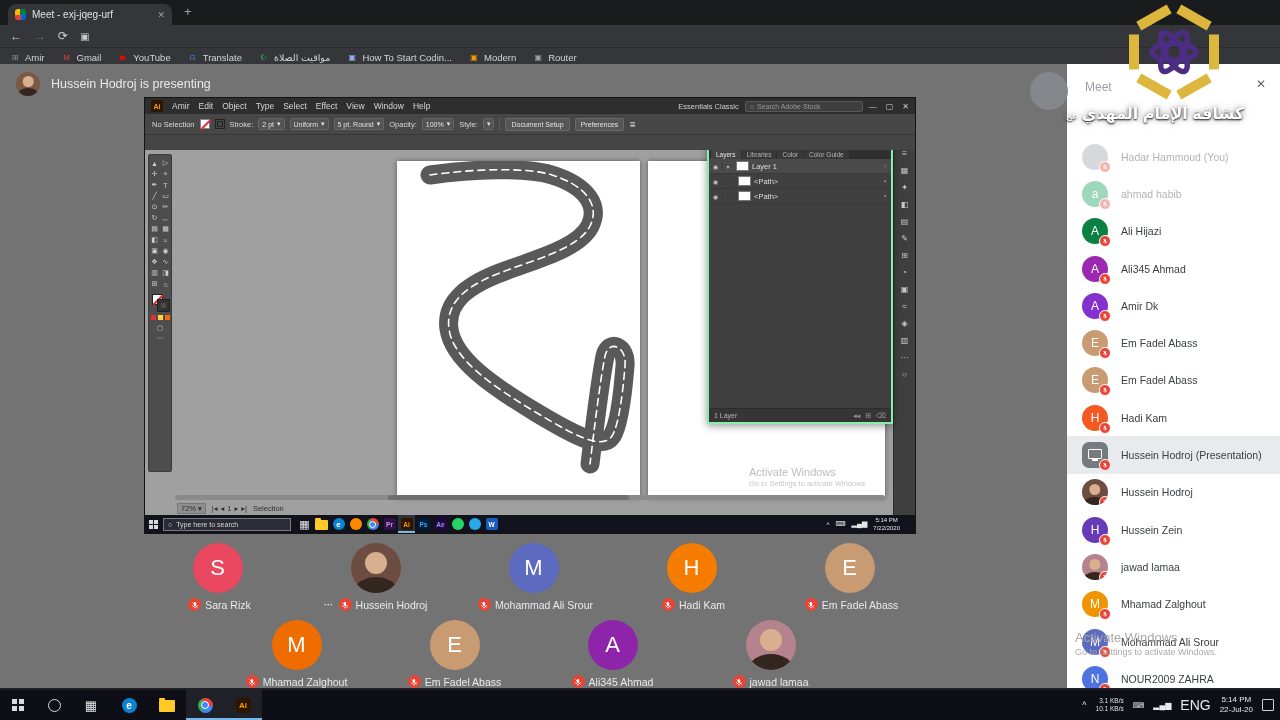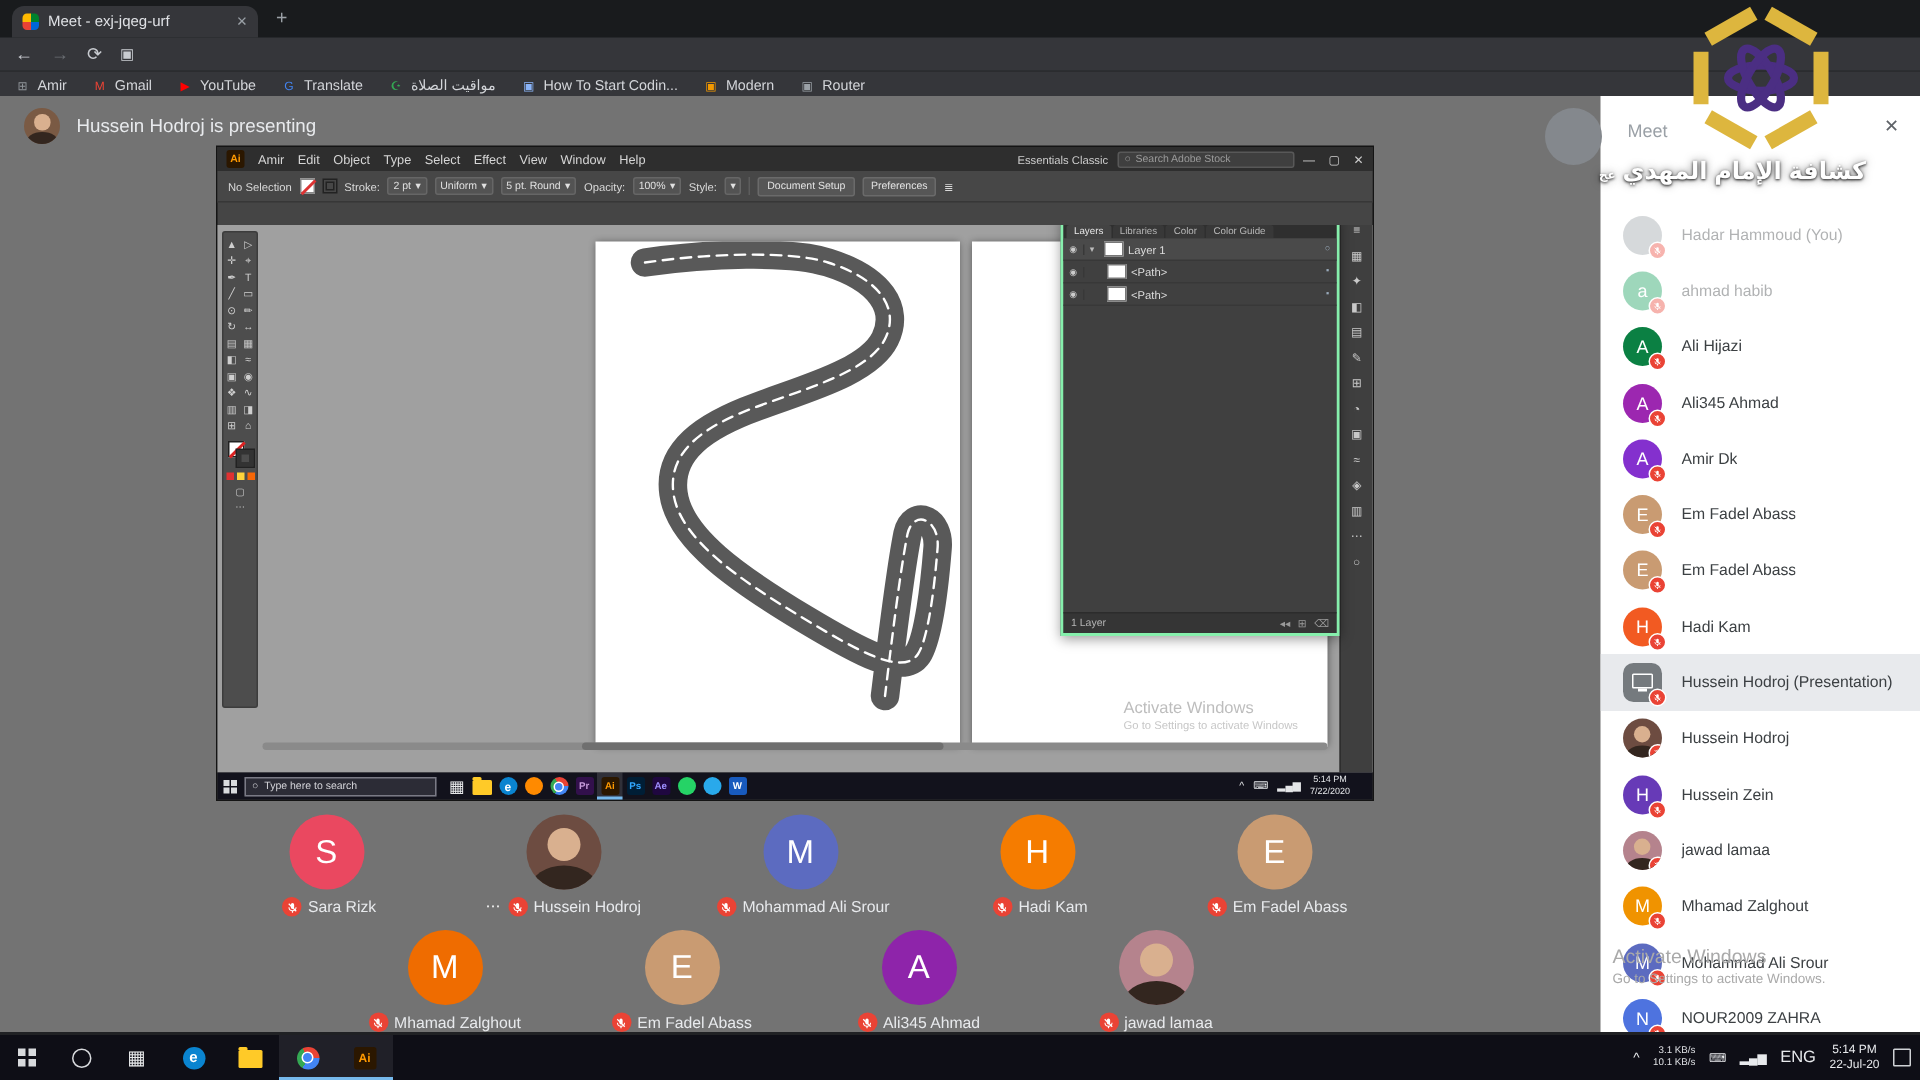--- a/index.html
+++ b/index.html
@@ -164,21 +164,21 @@
 .vtb .app-ic[data-kind="circle"]{width:15px;height:15px;font-size:10px}
 .vtb .app-ic[data-kind="square"]{width:15px;height:15px;font-size:8px}
 .vtb .app-ic[data-kind="flat"]{font-size:13px}
 .vtb .app-ic[data-kind="folder"]{width:16px;height:12px}
 .vtb .app-ic[data-kind="chrome"]{width:15px;height:15px}
 .vtb .app-ic[data-kind="chrome"]::before{width:6px;height:6px}
 .vtb-tray{margin-left:auto;display:flex;align-items:center;gap:9px;padding-right:6px;color:#e8eaed}
 .tray-chev{font-size:9px}
 .net{font-size:6.5px;line-height:1.3;text-align:right;color:#dfe1e5;white-space:nowrap}
 .tray-ic{font-size:8px}
-.lang{font-size:11px}
+.lang{font-size:14px}
 .clock{font-size:8px;line-height:1.3;text-align:center;white-space:nowrap}
 .notif{width:12px;height:12px;border:1px solid #cfd2d6;border-radius:1px}
 </style>
 </head>
 <body>
 
 <div id="screen">
 
   <div class="tabstrip">
     <div class="tab">
@@ -424,20 +424,34 @@
             <span>◔</span>
             <span>▣</span>
             <span>≈</span>
             <span>◈</span>
             <span>▥</span>
             <span>⋯</span>
             <span>○</span>
           </div>
 
         <div class="hscroll"></div>
+        <div class="ai-status">
+          <span class="zoombox">
+              <span>72%</span>
+              <span>▾</span>
+            </span>
+          <span class="navg">
+            <span>|◂</span>
+              <span>◂</span>
+            <span>1</span>
+            <span>▸</span>
+              <span>▸|</span>
+          </span>
+          <span>Selection</span>
+        </div>
       </div>
 
       <div class="stb">
         <span class="win">
             <i></i>
             <i></i>
             <i></i>
             <i></i>
           </span>
         <span class="stb-search">

